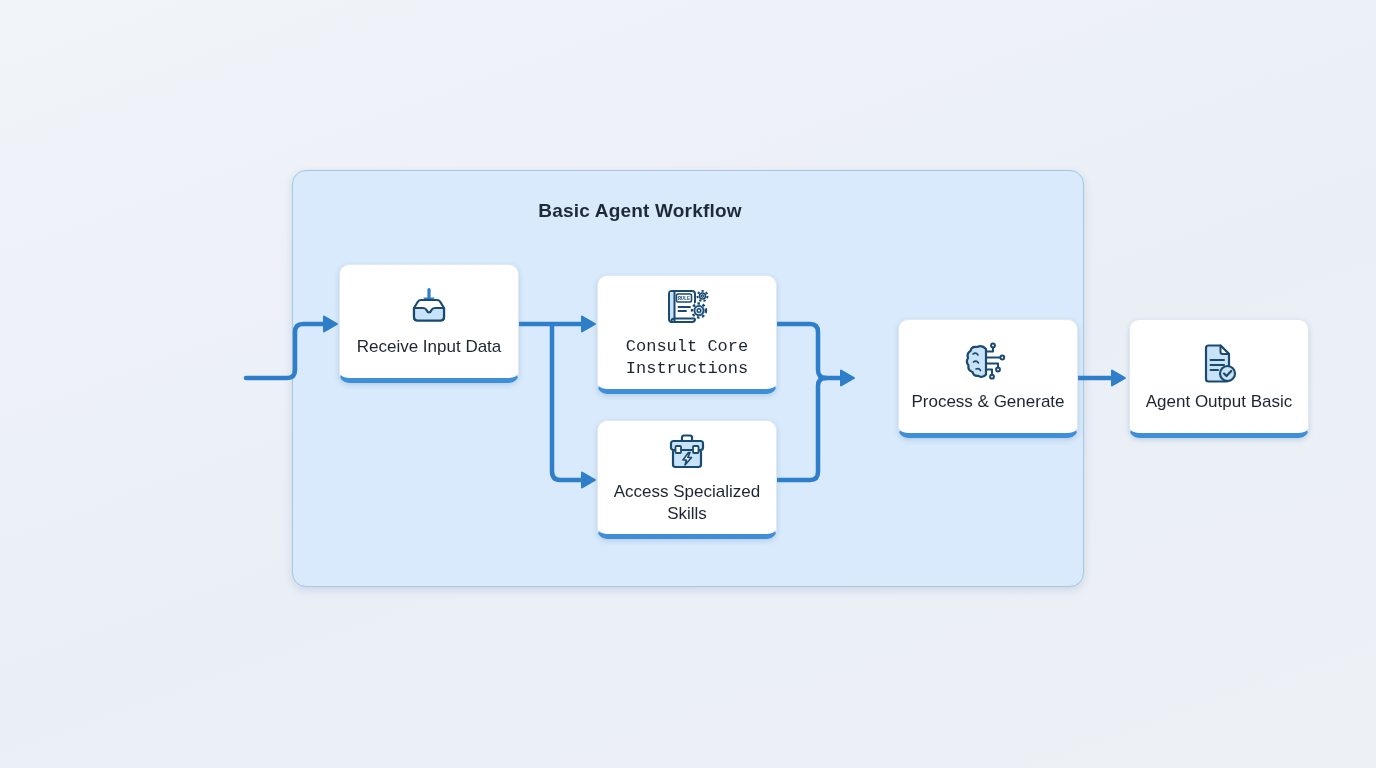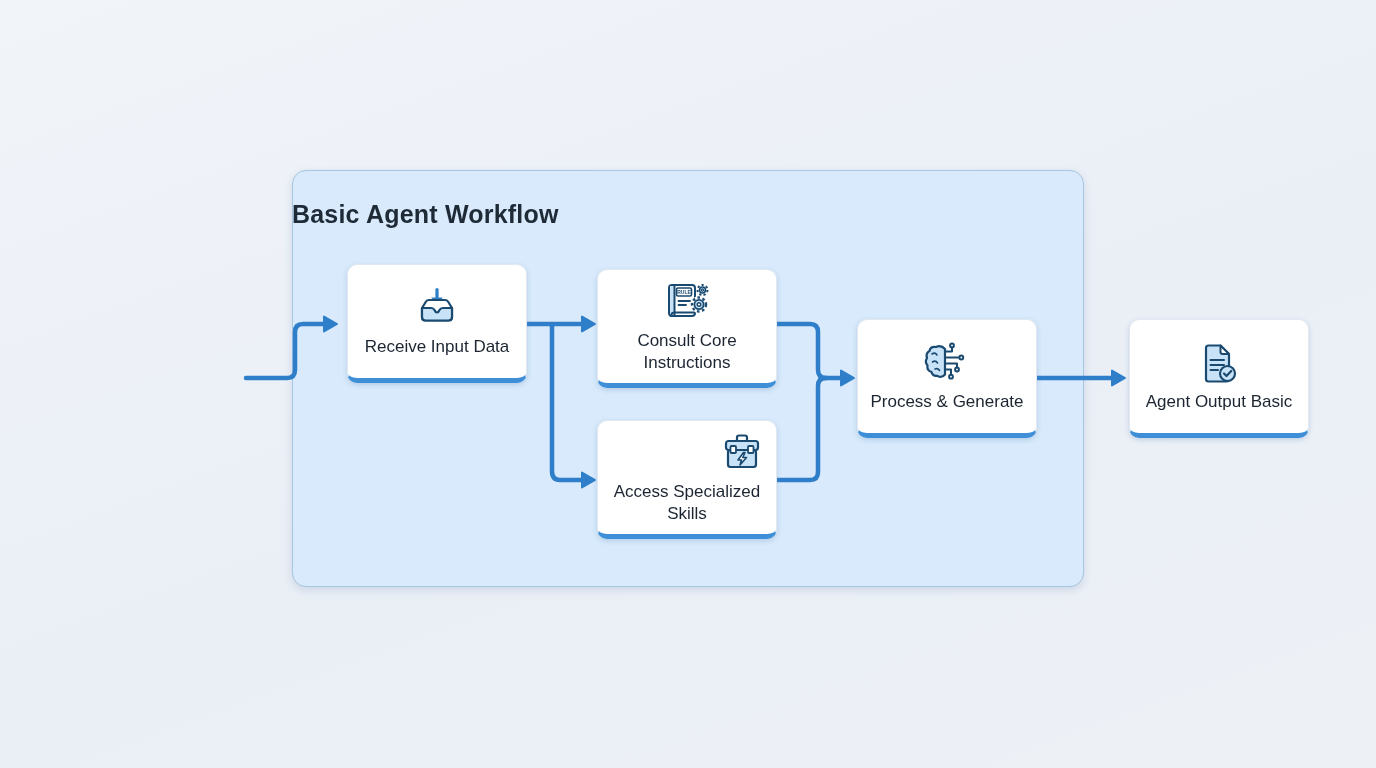--- a/index.html
+++ b/index.html
@@ -18,22 +18,22 @@
     left:292px;top:170px;width:792px;height:417px;
     background:#d8eafb;
     border:1px solid #a8c6df;
     border-radius:14px;
     box-shadow:0 3px 8px rgba(120,150,190,0.28);
     box-sizing:border-box;
   }
   .diagram-title{
     position:absolute;
     left:292px;top:200px;width:696px;
-    text-align:left;
-    font-size:25px;font-weight:600;color:#1f2a37;
+    text-align:center;
+    font-size:19px;font-weight:600;color:#1f2a37;
     letter-spacing:0.2px;
   }
   .connector-layer{
     position:absolute;left:0;top:0;width:1376px;height:768px;
     pointer-events:none;
   }
   .node{
     position:absolute;
     width:180px;height:119px;
     background:#ffffff;
@@ -72,33 +72,33 @@
     <g fill="#2e7ec9" stroke="#2e7ec9" stroke-width="2" stroke-linejoin="round">
       <polygon points="337,324 324,316.5 324,331.5"></polygon>
       <polygon points="595,324 582,316.5 582,331.5"></polygon>
       <polygon points="595,480 582,472.5 582,487.5"></polygon>
       <polygon points="854,378 841,370.5 841,385.5"></polygon>
       <polygon points="1125,378 1112,370.5 1112,385.5"></polygon>
     </g>
   </svg>
 
 
-  <div class="node" style="left:347px;top:264px;">
+  <div class="node" style="left:339px;top:264px;">
     <svg class="icon" viewBox="0 0 48 44">
       <line x1="24" y1="2.5" x2="24" y2="11" stroke="#2e7ec9" stroke-width="3.2" stroke-linecap="round"></line>
       <polygon points="24,17.5 18.2,10.5 29.8,10.5" fill="#2e7ec9"></polygon>
       <g stroke="#1b4a70" stroke-width="2.2" stroke-linejoin="round" stroke-linecap="round">
         <path d="M9,21 L13,14.5 Q14,13 16,13 L32,13 Q34,13 35,14.5 L39,21 L39,30 Q39,33.5 35.5,33.5 L12.5,33.5 Q9,33.5 9,30 Z" fill="#ffffff"></path>
         <path d="M9,21 L18,21 Q20.5,21 21.5,23 Q22.5,25.5 24,25.5 Q25.5,25.5 26.5,23 Q27.5,21 30,21 L39,21 L39,30 Q39,33.5 35.5,33.5 L12.5,33.5 Q9,33.5 9,30 Z" fill="#c8e2f7"></path>
       </g>
     </svg>
     <div class="label">Receive Input Data</div>
   </div>
 
-  <div class="node" style="left:597px;top:269px;">
+  <div class="node" style="left:597px;top:275px;font-family:Liberation Mono, monospace;">
     <svg class="icon" viewBox="0 0 48 44">
       <g stroke="#1b4a70" stroke-width="2" stroke-linejoin="round" stroke-linecap="round">
         <rect x="6" y="4" width="26" height="31" rx="3" fill="#ffffff"></rect>
         <rect x="7" y="5" width="4.5" height="29" fill="#c8e2f7" stroke="none"></rect>
         <line x1="11.5" y1="4" x2="11.5" y2="35"></line>
         <path d="M8,35 Q8,31.5 12,31.5 L32,31.5" fill="none" stroke-width="1.8"></path>
         <rect x="13.5" y="7" width="15" height="8" rx="1.5" fill="#ffffff" stroke-width="1.6"></rect>
         <line x1="15.5" y1="20" x2="27" y2="20" stroke-width="1.8"></line>
         <line x1="15.5" y1="24" x2="23" y2="24" stroke-width="1.8"></line>
       </g>
@@ -108,35 +108,35 @@
       <circle cx="39.5" cy="9" r="3" fill="#c8e2f7" stroke="#1b4a70" stroke-width="1.6"></circle>
       <circle cx="39.5" cy="9" r="1.1" fill="#ffffff" stroke="#1b4a70" stroke-width="1.2"></circle>
       <circle cx="36" cy="23.5" r="8.6" fill="#ffffff"></circle>
       <circle cx="36" cy="23.5" r="7" fill="none" stroke="#1b4a70" stroke-width="2.4" stroke-dasharray="2.6 2.6"></circle>
       <circle cx="36" cy="23.5" r="4.6" fill="#c8e2f7" stroke="#1b4a70" stroke-width="1.8"></circle>
       <circle cx="36" cy="23.5" r="1.8" fill="#ffffff" stroke="#1b4a70" stroke-width="1.4"></circle>
     </svg>
     <div class="label">Consult Core Instructions</div>
   </div>
 
-  <div class="node" style="left:597px;top:420px;align-items:flex-end;">
+  <div class="node" style="left:597px;top:420px;">
     <svg class="icon" viewBox="0 0 48 44">
       <g stroke="#1b4a70" stroke-width="2.2" stroke-linejoin="round" stroke-linecap="round">
         <path d="M19,9 L19,5.5 Q19,3.5 21,3.5 L27,3.5 Q29,3.5 29,5.5 L29,9" fill="none"></path>
         <rect x="8" y="9" width="32" height="9" rx="2.5" fill="#c8e2f7"></rect>
         <rect x="10" y="18" width="28" height="17" rx="2.5" fill="#c8e2f7"></rect>
         <rect x="12.5" y="14" width="5.5" height="7" rx="1" fill="#ffffff" stroke-width="1.8"></rect>
         <rect x="30" y="14" width="5.5" height="7" rx="1" fill="#ffffff" stroke-width="1.8"></rect>
         <polygon points="25.5,20.5 20,28 23.5,28 22,33 28.5,25.5 24.8,25.5 27,20.5" fill="#ffffff" stroke-width="1.6"></polygon>
       </g>
     </svg>
     <div class="label">Access Specialized Skills</div>
   </div>
 
-  <div class="node" style="left:857px;top:319px;">
+  <div class="node" style="left:898px;top:319px;">
     <svg class="icon" viewBox="0 0 48 44">
       <g stroke="#1b4a70" stroke-width="2.2" stroke-linejoin="round" stroke-linecap="round">
         <path d="M22,7 Q18,2.5 13,5 Q7.5,4 6.5,9 Q2.5,11 4,16 Q1.5,20 4.5,23.5 Q3.5,28.5 8.5,30 Q9.5,34.5 14.5,33.8 Q18.5,36.5 22,32.5 Z" fill="#c8e2f7"></path>
         <path d="M9,12 Q12,10 14,13" fill="none" stroke-width="1.6"></path>
         <path d="M9.5,20 Q12.5,18 14.5,21" fill="none" stroke-width="1.6"></path>
         <path d="M12,27 Q15,25.8 16.5,28.5" fill="none" stroke-width="1.6"></path>
       </g>
       <g fill="none" stroke="#1b4a70" stroke-width="2" stroke-linecap="round" stroke-linejoin="round">
         <path d="M22,9.5 L29,9.5 L29,5.5"></path>
         <circle cx="29" cy="3.5" r="1.9"></circle>

